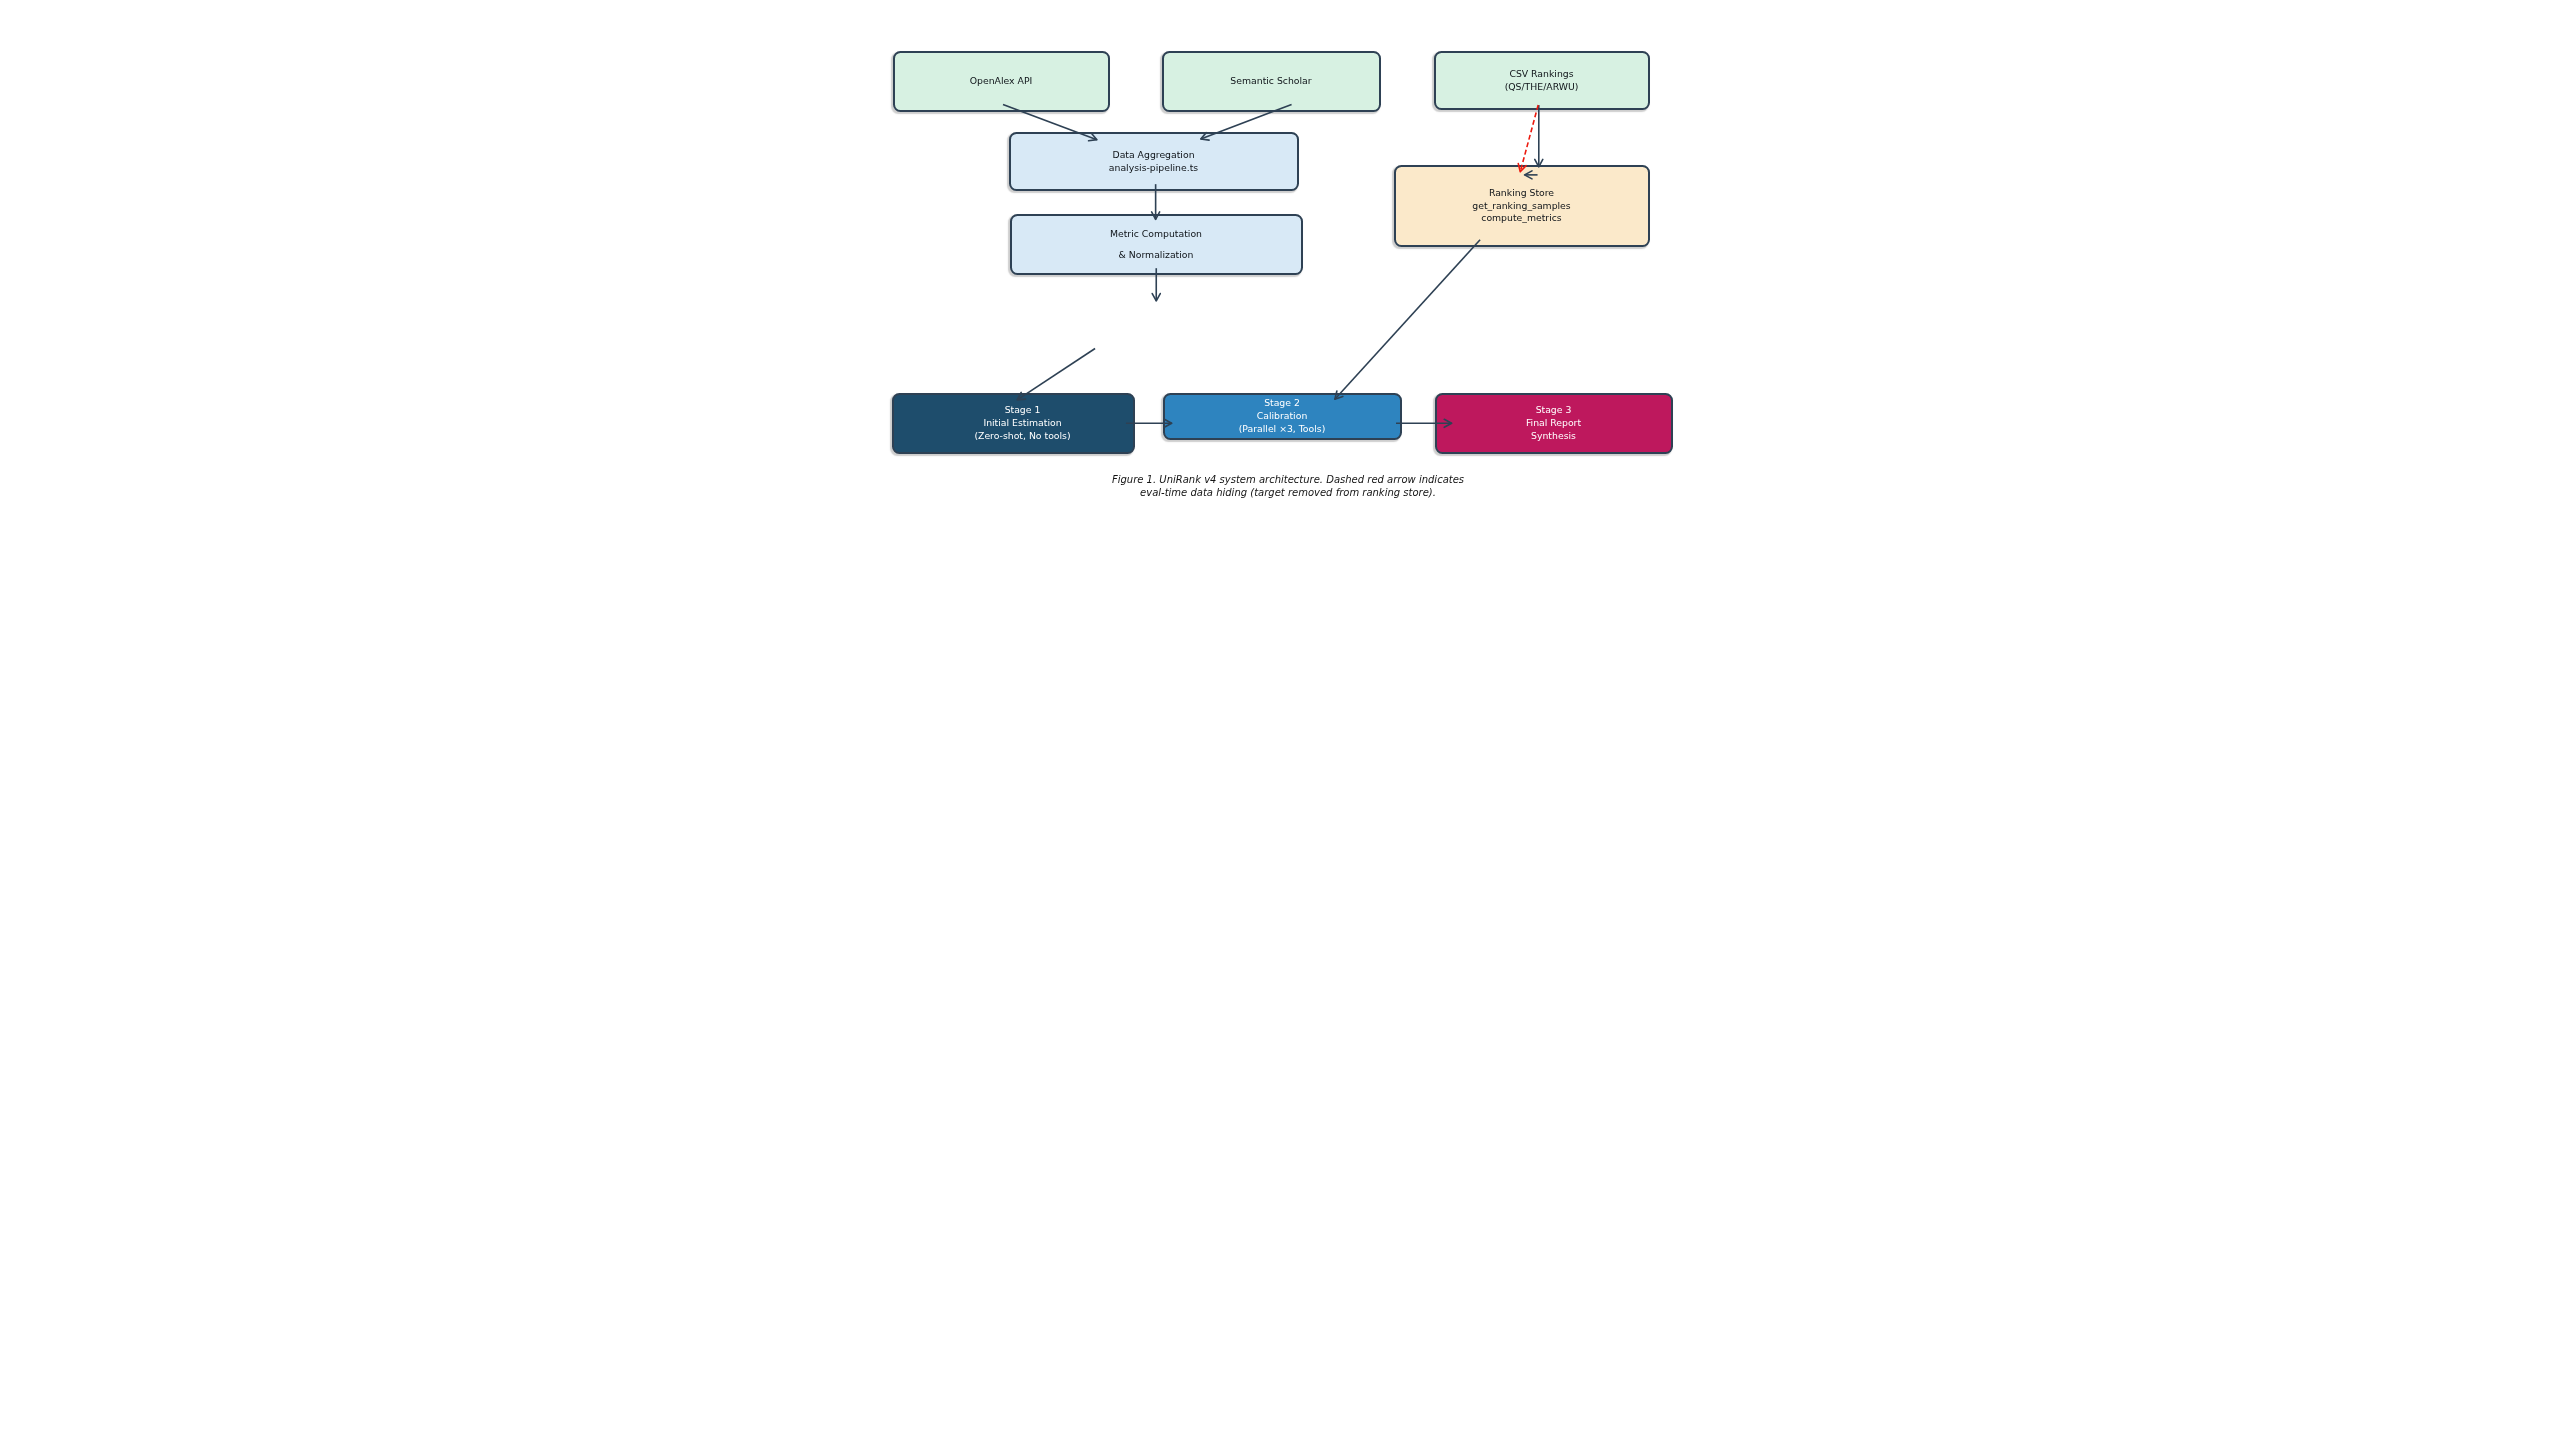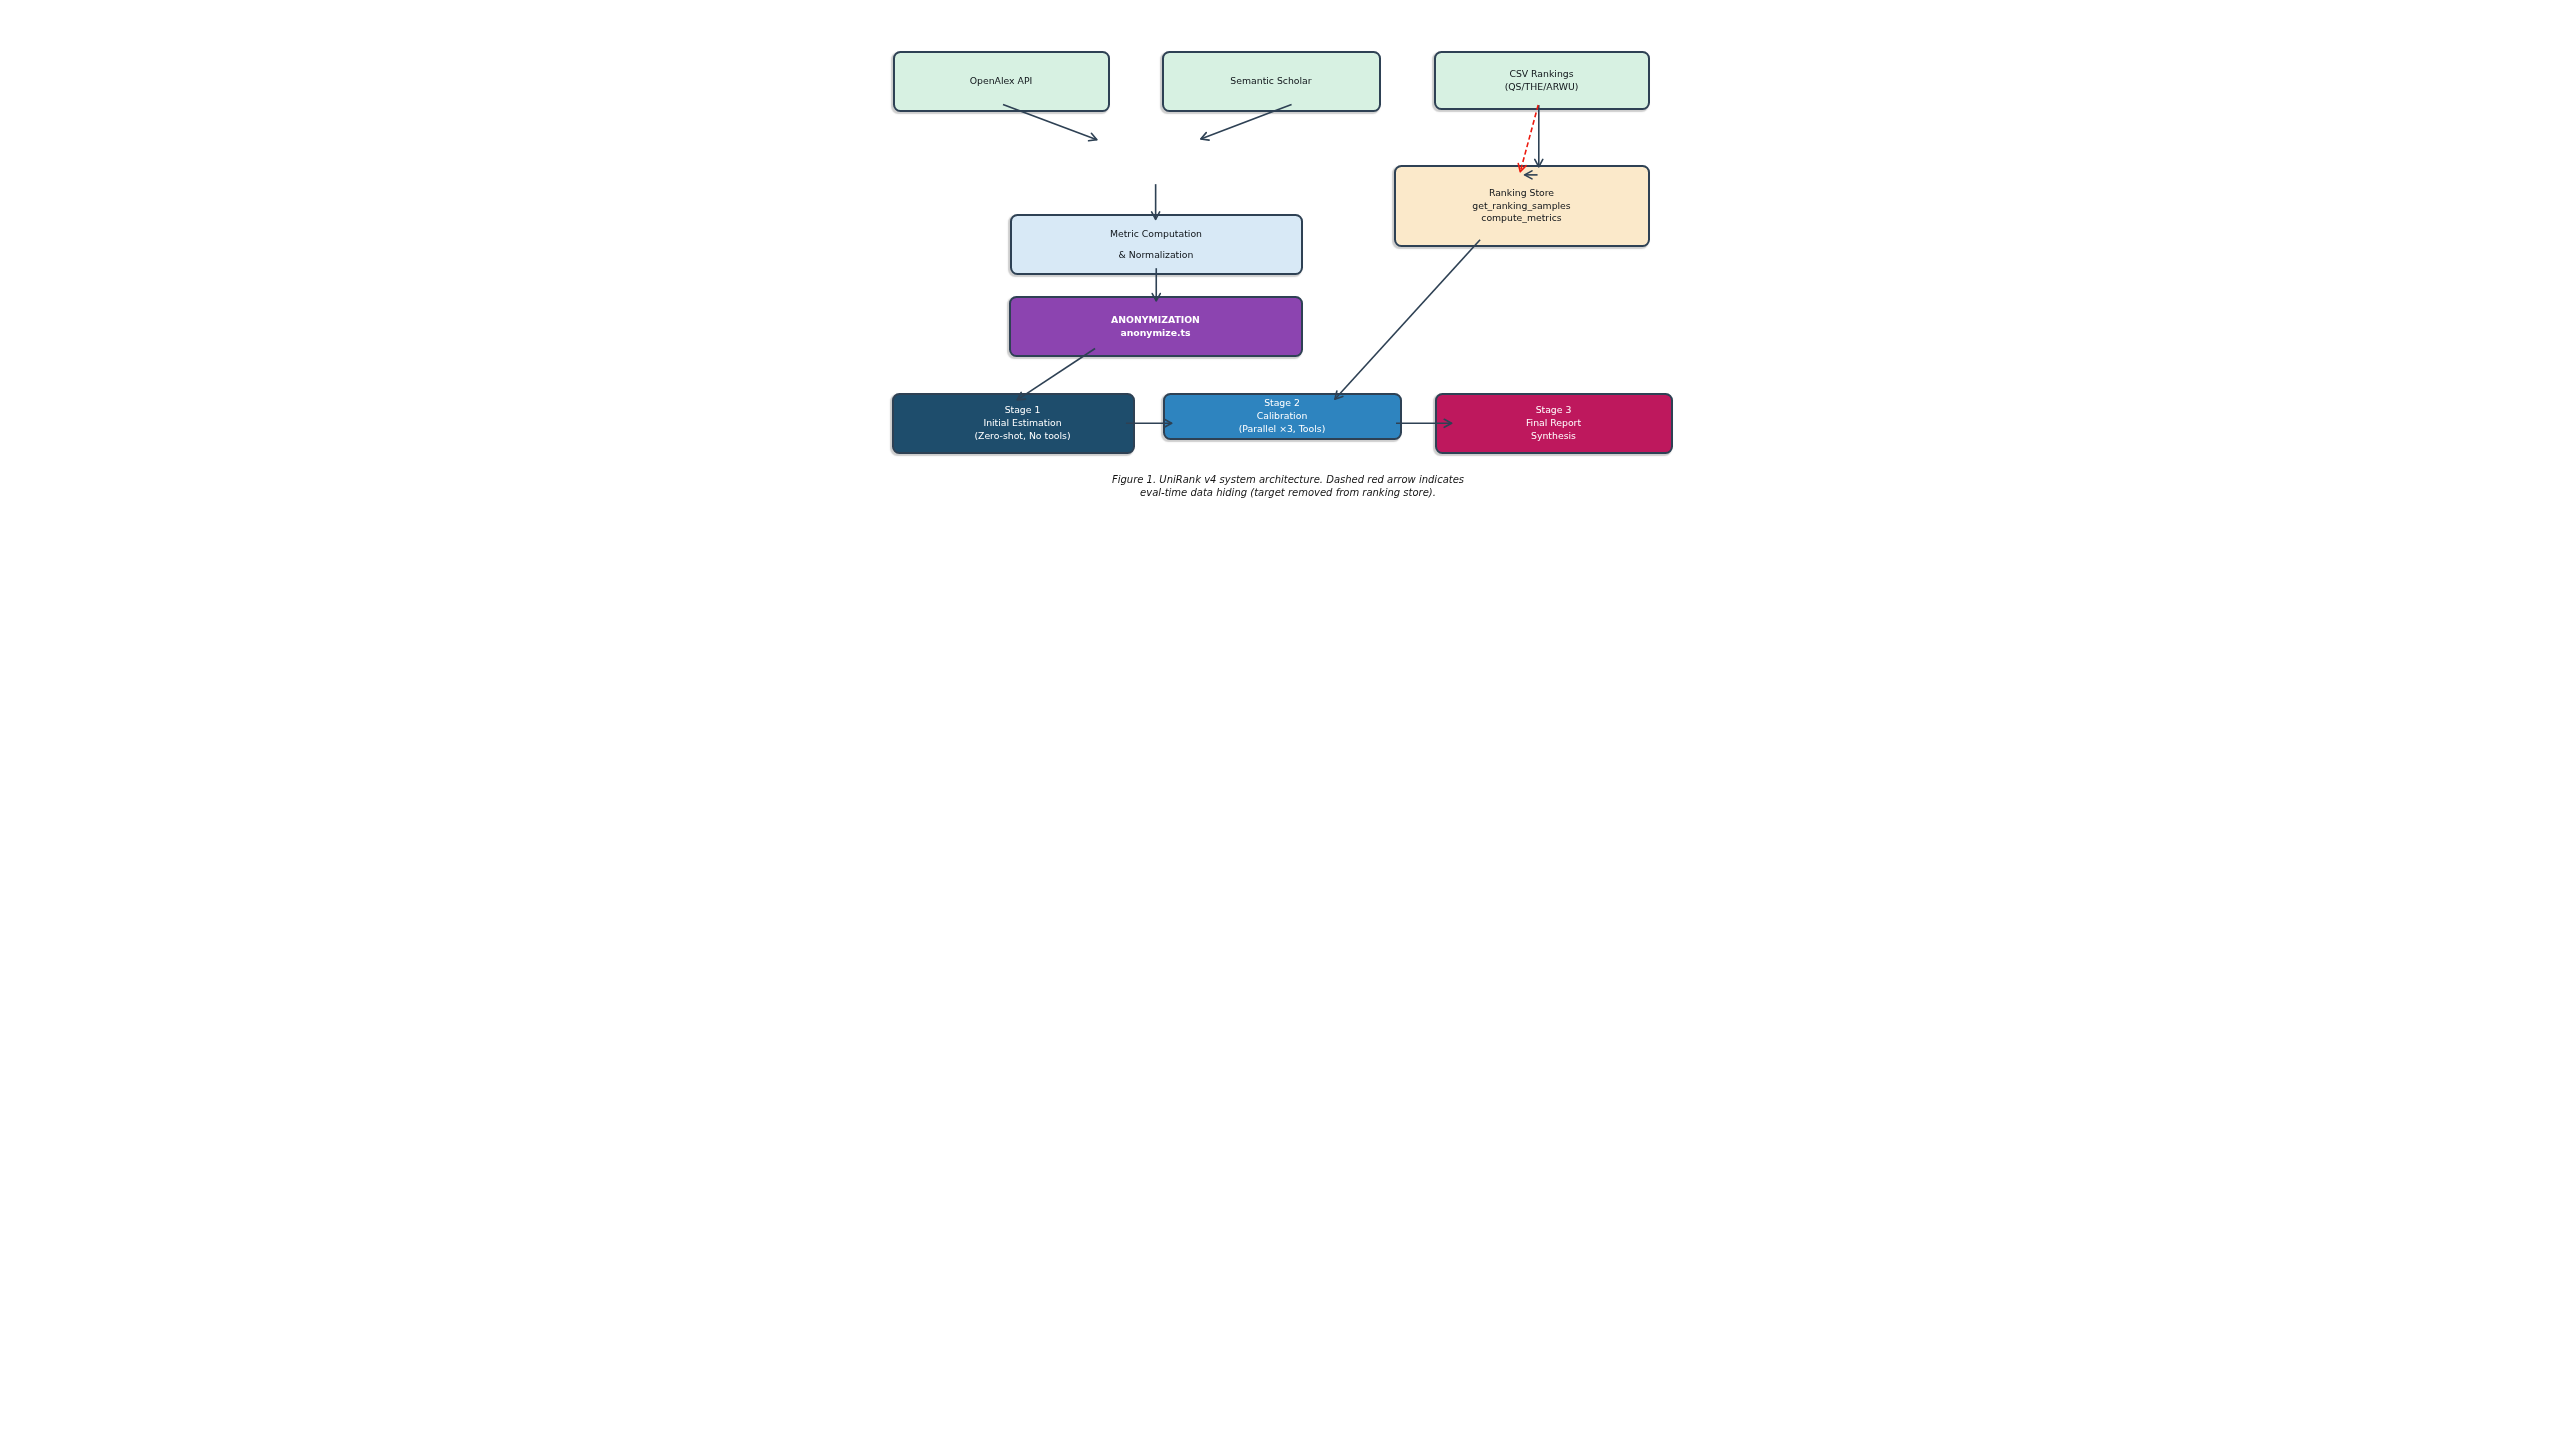--- a/index.html
+++ b/index.html
@@ -46,30 +46,30 @@
 
   <div class="node fill-mint" style="left:303px;top:35px;width:219px;height:61px;">
     <span class="ln">Semantic Scholar</span>
   </div>
 
   <div class="node fill-mint" style="left:575px;top:35px;width:216px;height:59px;">
     <span class="ln">CSV Rankings</span>
     <span class="ln">(QS/THE/ARWU)</span>
   </div>
 
+  <div class="node fill-lightblue" style="left:150px;top:116px;width:290px;height:59px;">
+    <span class="ln">Data Aggregation</span>
+    <span class="ln">analysis-pipeline.ts</span>
+  </div>
 
   <div class="node fill-lightblue" style="left:151px;top:198px;width:293px;height:61px;gap:8px;">
     <span class="ln">Metric Computation</span>
     <span class="ln">&amp; Normalization</span>
   </div>
 
-  <div class="node fill-purple text-white text-bold" style="left:150px;top:280px;width:294px;height:61px;">
-    <span class="ln">ANONYMIZATION</span>
-    <span class="ln">anonymize.ts</span>
-  </div>
 
   <div class="node fill-peach" style="left:535px;top:149px;width:256px;height:82px;">
     <span class="ln">Ranking Store</span>
     <span class="ln">get_ranking_samples</span>
     <span class="ln">compute_metrics</span>
   </div>
 
   <div class="node fill-darkblue text-white" style="left:33px;top:377px;width:243px;height:61px;">
     <span class="ln">Stage 1</span>
     <span class="ln">Initial Estimation</span>

